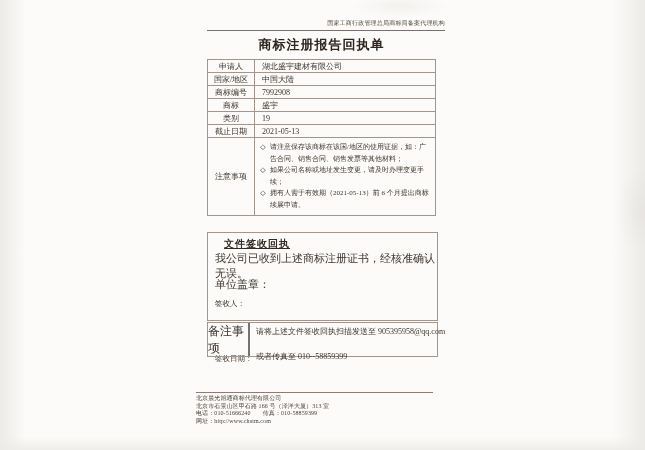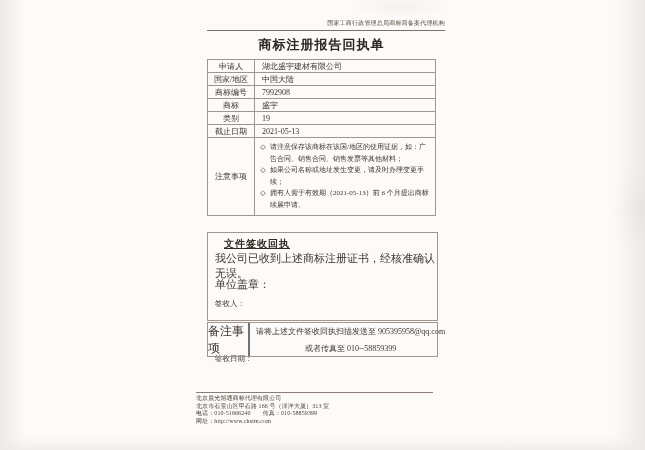--- a/index.html
+++ b/index.html
@@ -54,21 +54,21 @@
     position:absolute;left:207px;top:322px;width:229px;height:33px;
     border:1px solid #a1958c;display:flex;
   }
   .remarks-label{
     width:40px;flex:none;border-right:2px solid #737373;
     display:flex;align-items:center;justify-content:center;font-size:12px;
   }
   .remarks-value{
     flex:1;padding:4px 0 0 6px;font-size:8px;line-height:9px;white-space:nowrap;
   }
-  .remarks-value .l2{margin-top:8px;text-align:center;}
+  .remarks-value .l2{margin-top:16px;}
   .footer{
     position:absolute;left:196px;top:392px;width:237px;
     border-top:1px solid #8b7d74;padding-top:2px;
     font-size:6px;line-height:7.7px;color:#4a3e36;letter-spacing:0.1px;
   }
 </style>
 </head>
 <body>
 
 <div class="agency">国家工商行政管理总局商标局备案代理机构</div>

